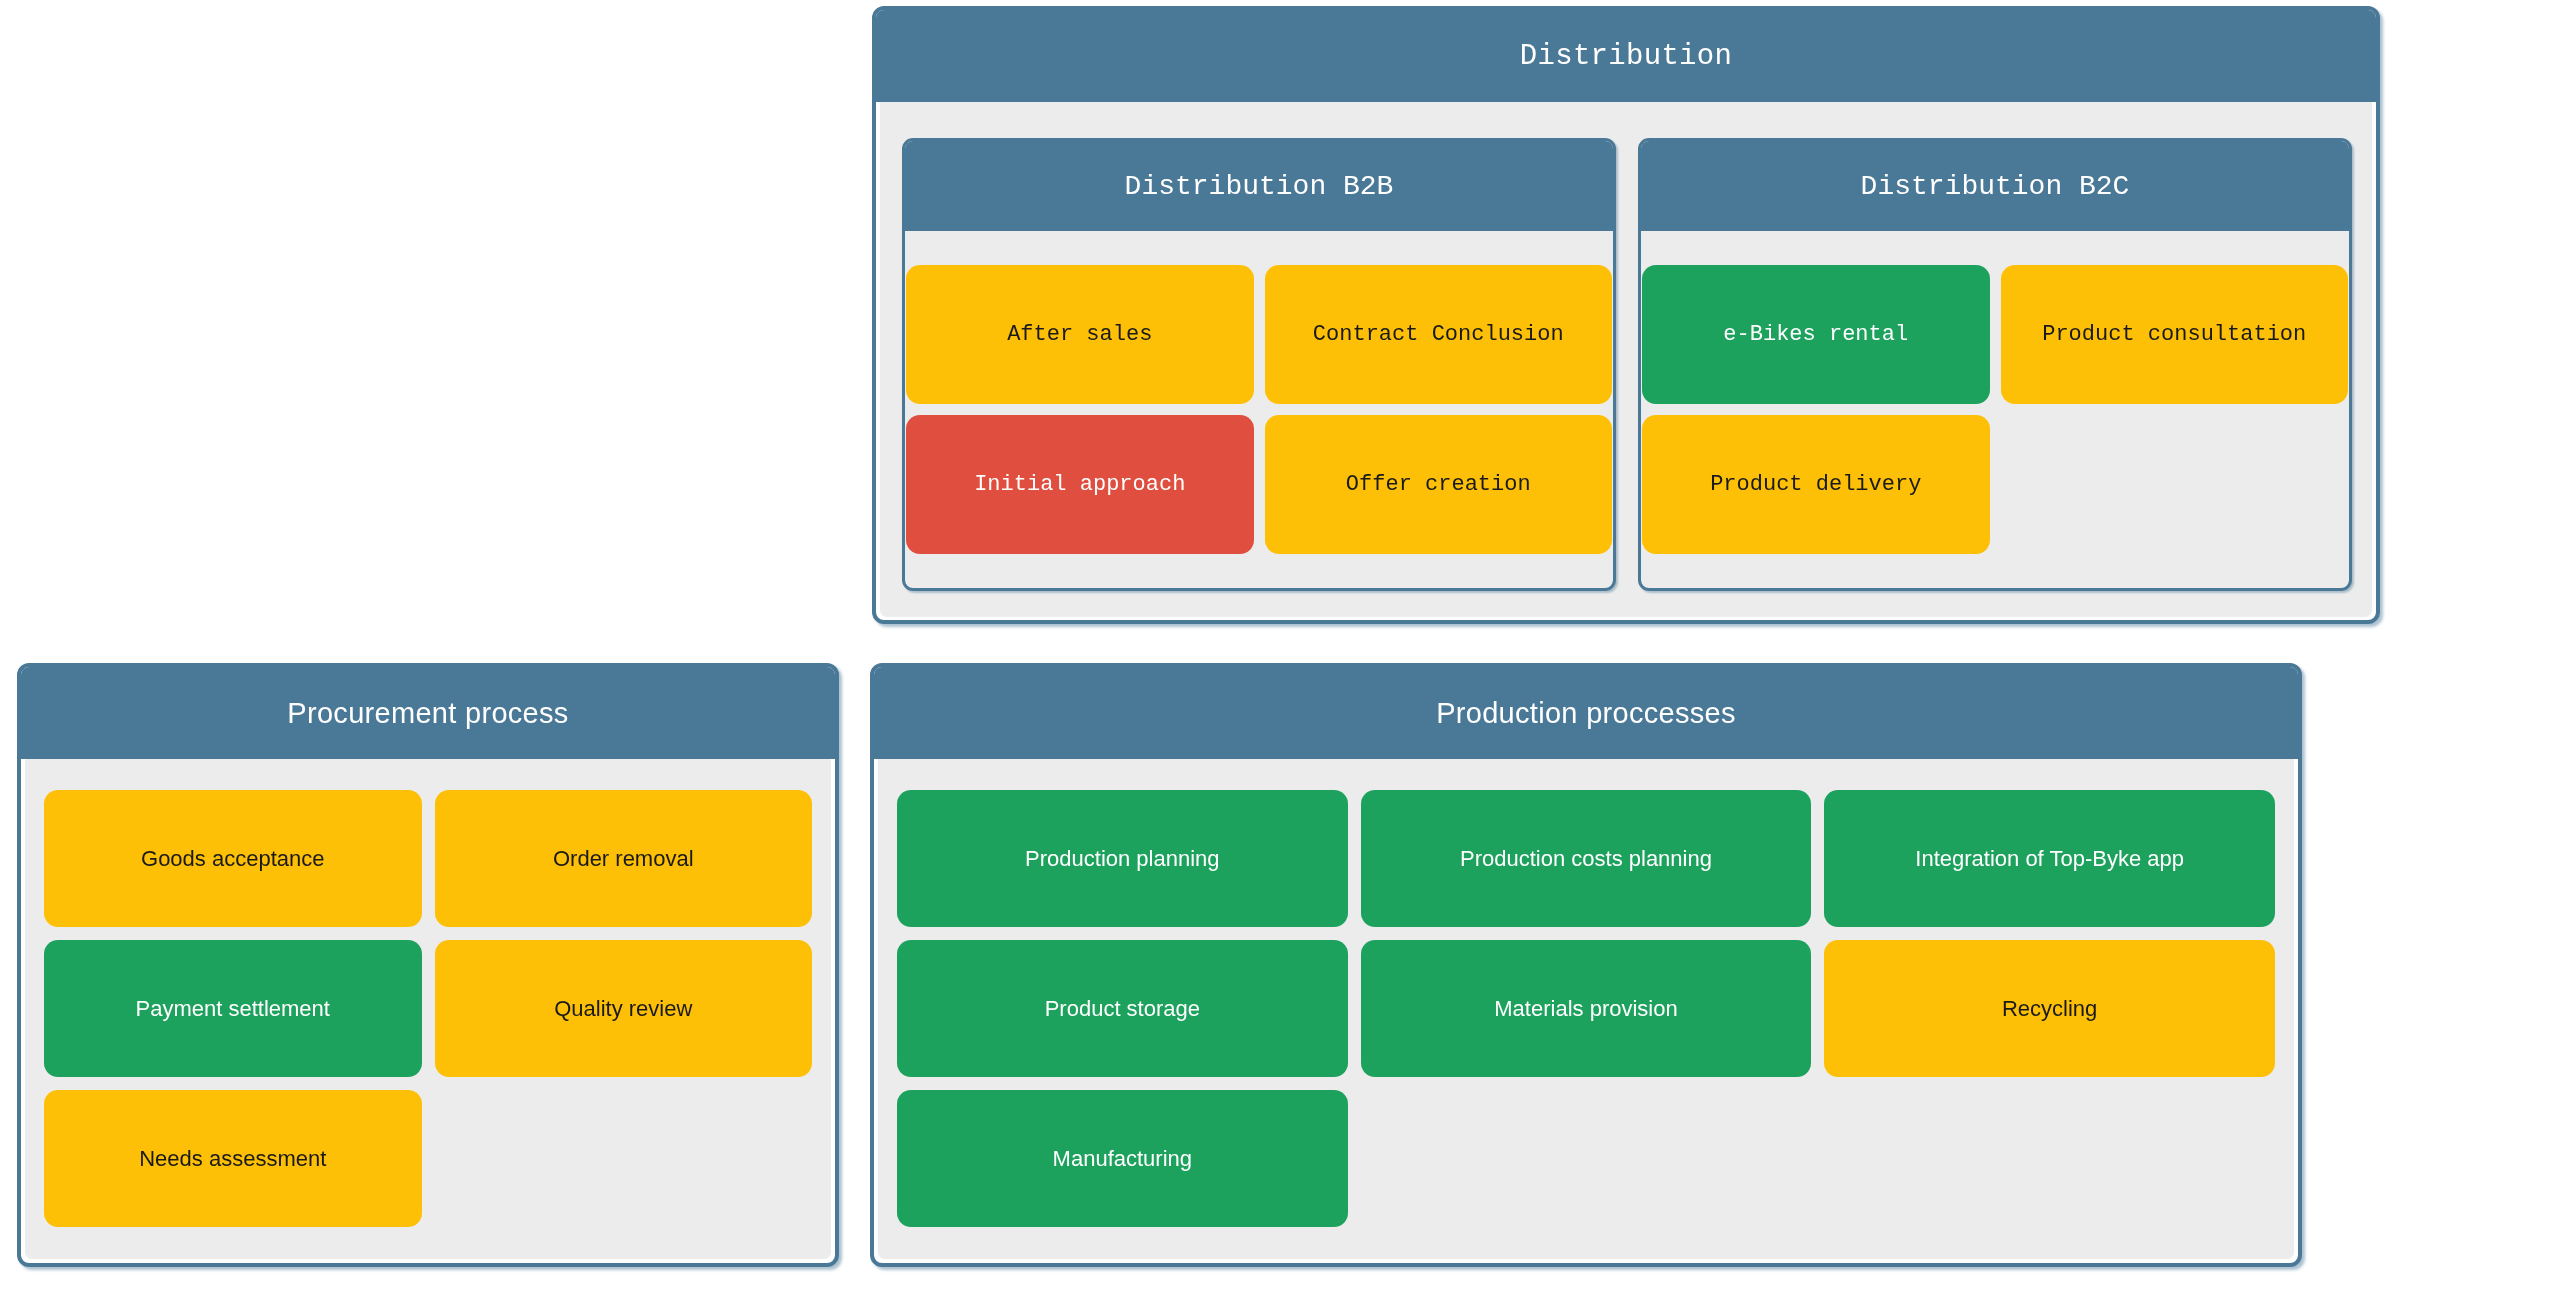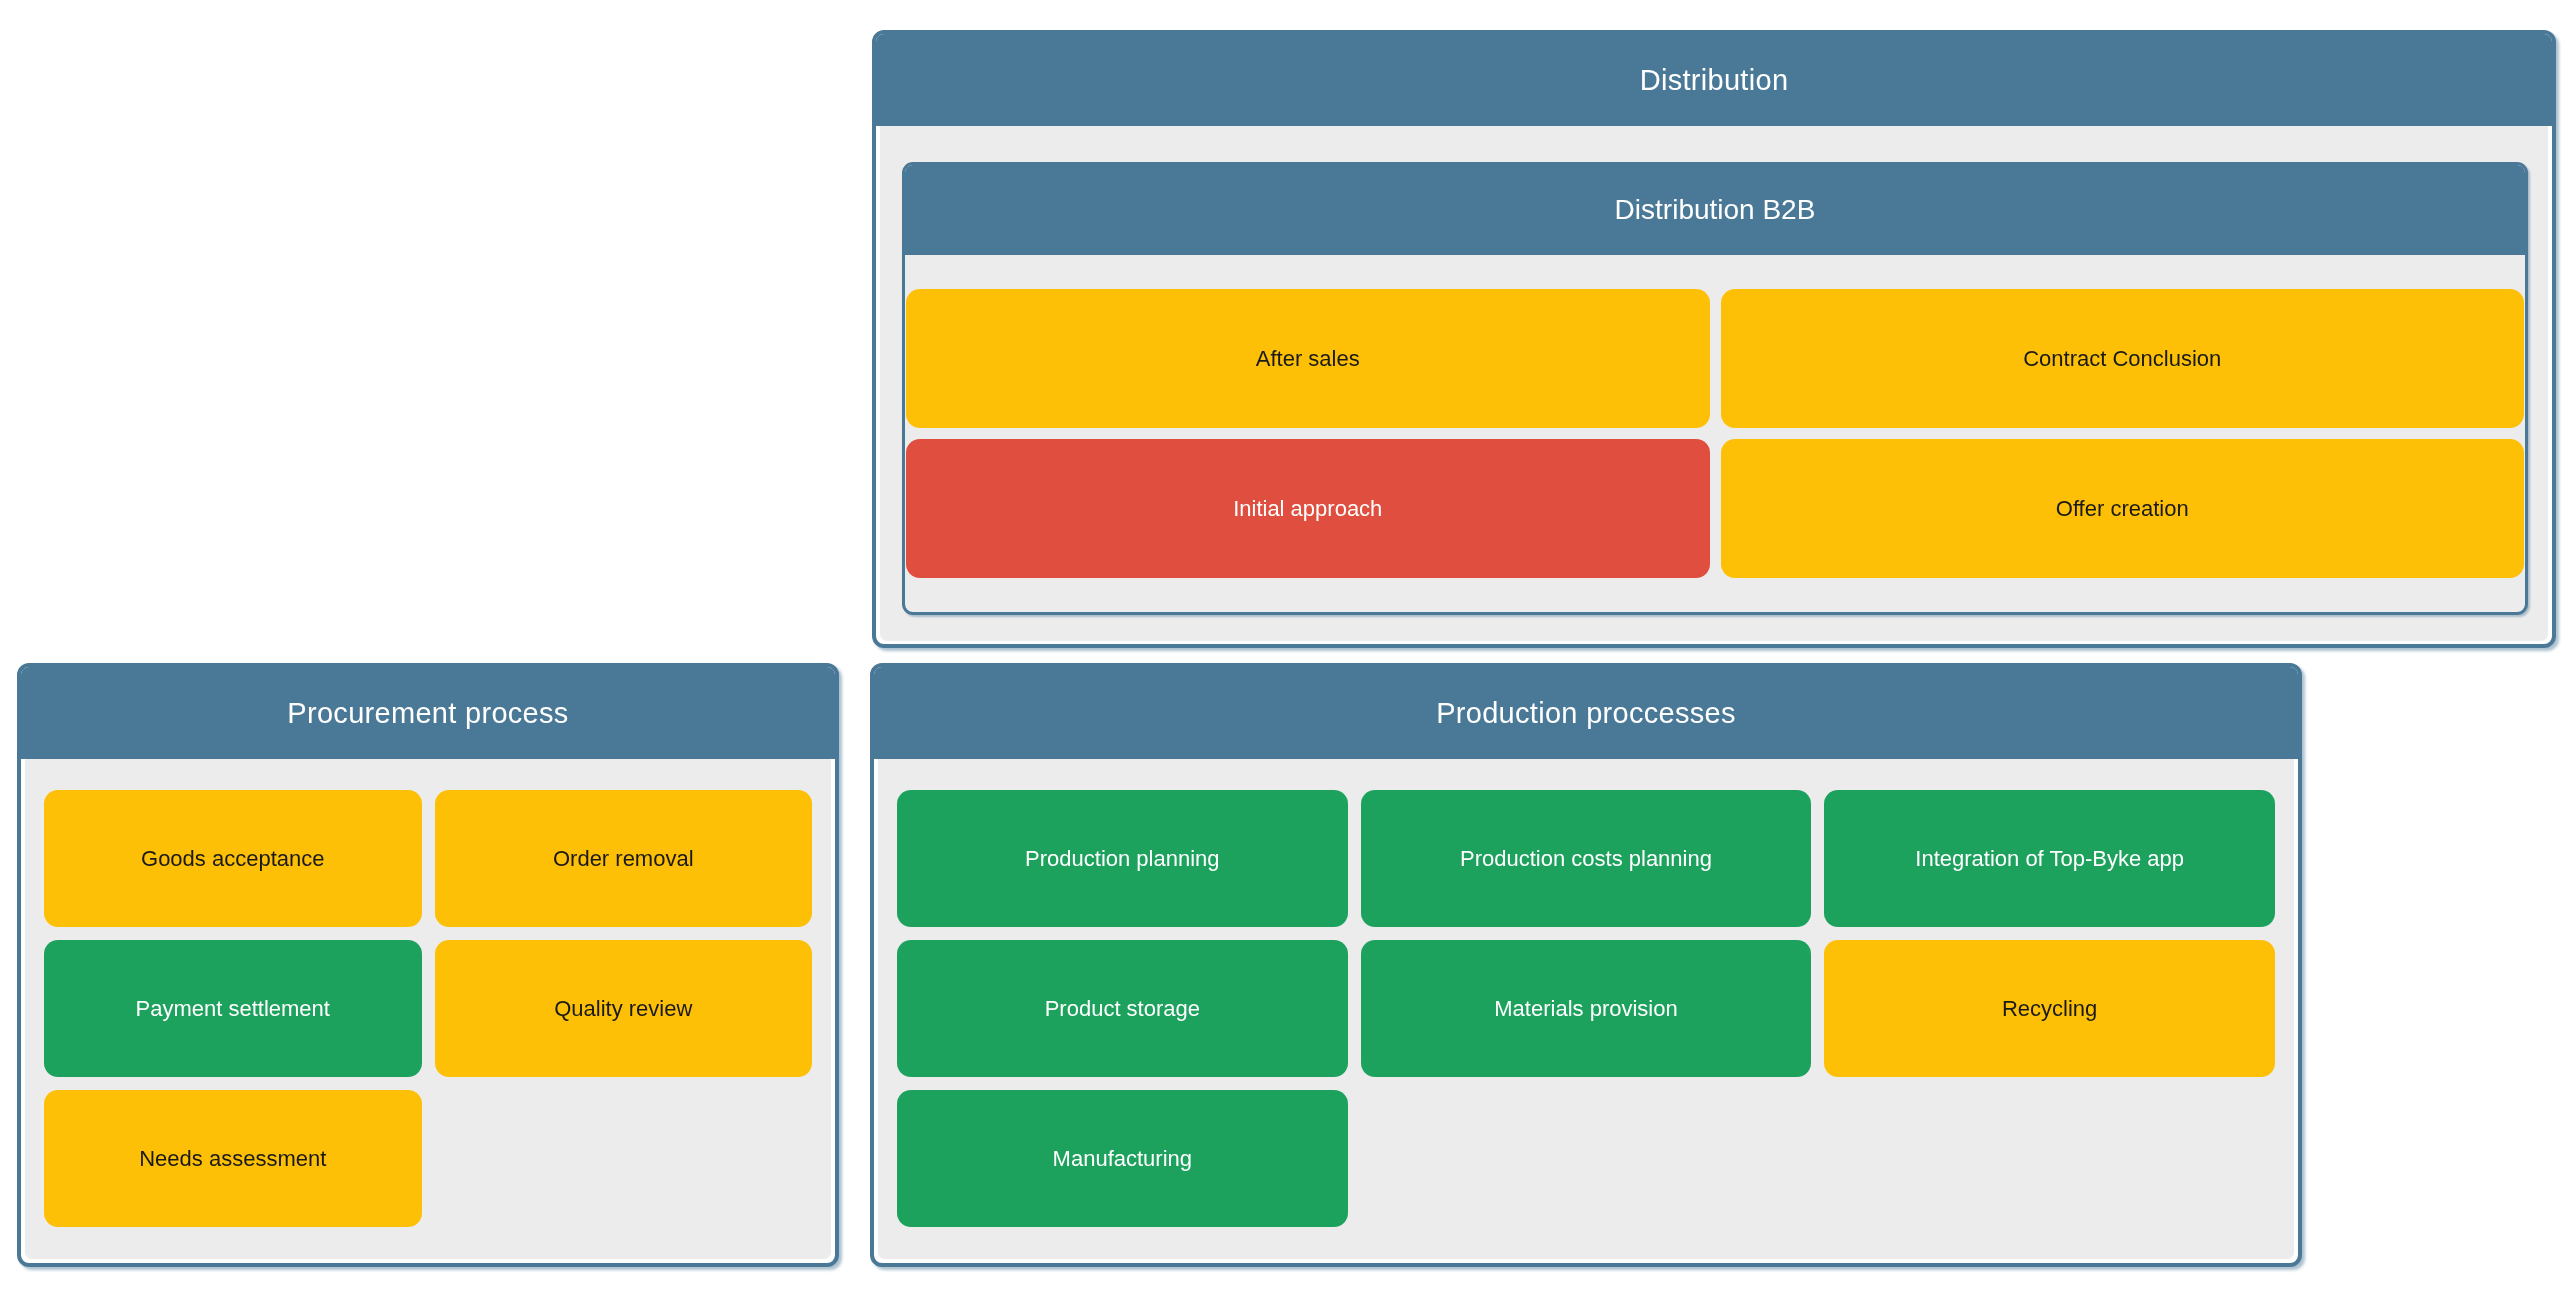--- a/index.html
+++ b/index.html
@@ -50,21 +50,21 @@
     padding: 31px 19px;
   }
   .grid-3 {
     display: grid;
     grid-template-columns: 1fr 1fr 1fr;
     grid-auto-rows: 137px;
     gap: 13px;
     padding: 31px 19px;
   }
   #panel-marketing   { left: 30px;  top: 22px;  width: 822px;  height: 452px; }
-  #panel-distribution{ left: 872px; top: 30px;  width: 1684px; height: 618px; }
+  #panel-distribution{ left: 872px; top: 6px;  width: 1508px; height: 618px; font-family: Liberation Mono, monospace; }
   #panel-procurement { left: 17px;  top: 663px; width: 822px;  height: 604px; }
   #panel-production  { left: 870px; top: 663px; width: 1432px; height: 604px; }
 
   .dist-body {
     display: flex;
     gap: 22px;
     padding: 36px 20px 26px 22px;
   }
   .subpanel {
     flex: 1 1 0;
@@ -126,20 +126,30 @@
           <span>Distribution B2B</span>
         </div>
         <div class="subpanel-body">
           <div class="tile" data-color="yellow">After sales</div>
           <div class="tile" data-color="yellow">Contract Conclusion</div>
           <div class="tile" data-color="red">Initial approach</div>
           <div class="tile" data-color="yellow">Offer creation</div>
         </div>
       </div>
 
+      <div class="subpanel">
+        <div class="subpanel-header">
+          <span>Distribution B2C</span>
+        </div>
+        <div class="subpanel-body">
+          <div class="tile" data-color="green">e-Bikes rental</div>
+          <div class="tile" data-color="yellow">Product consultation</div>
+          <div class="tile" data-color="yellow">Product delivery</div>
+        </div>
+      </div>
 
     </div>
   </div>
 
   <div id="panel-procurement" class="panel">
     <div class="panel-header">
       <span>Procurement process</span>
     </div>
     <div class="panel-body grid-2">
       <div class="tile" data-color="yellow">Goods acceptance</div>

